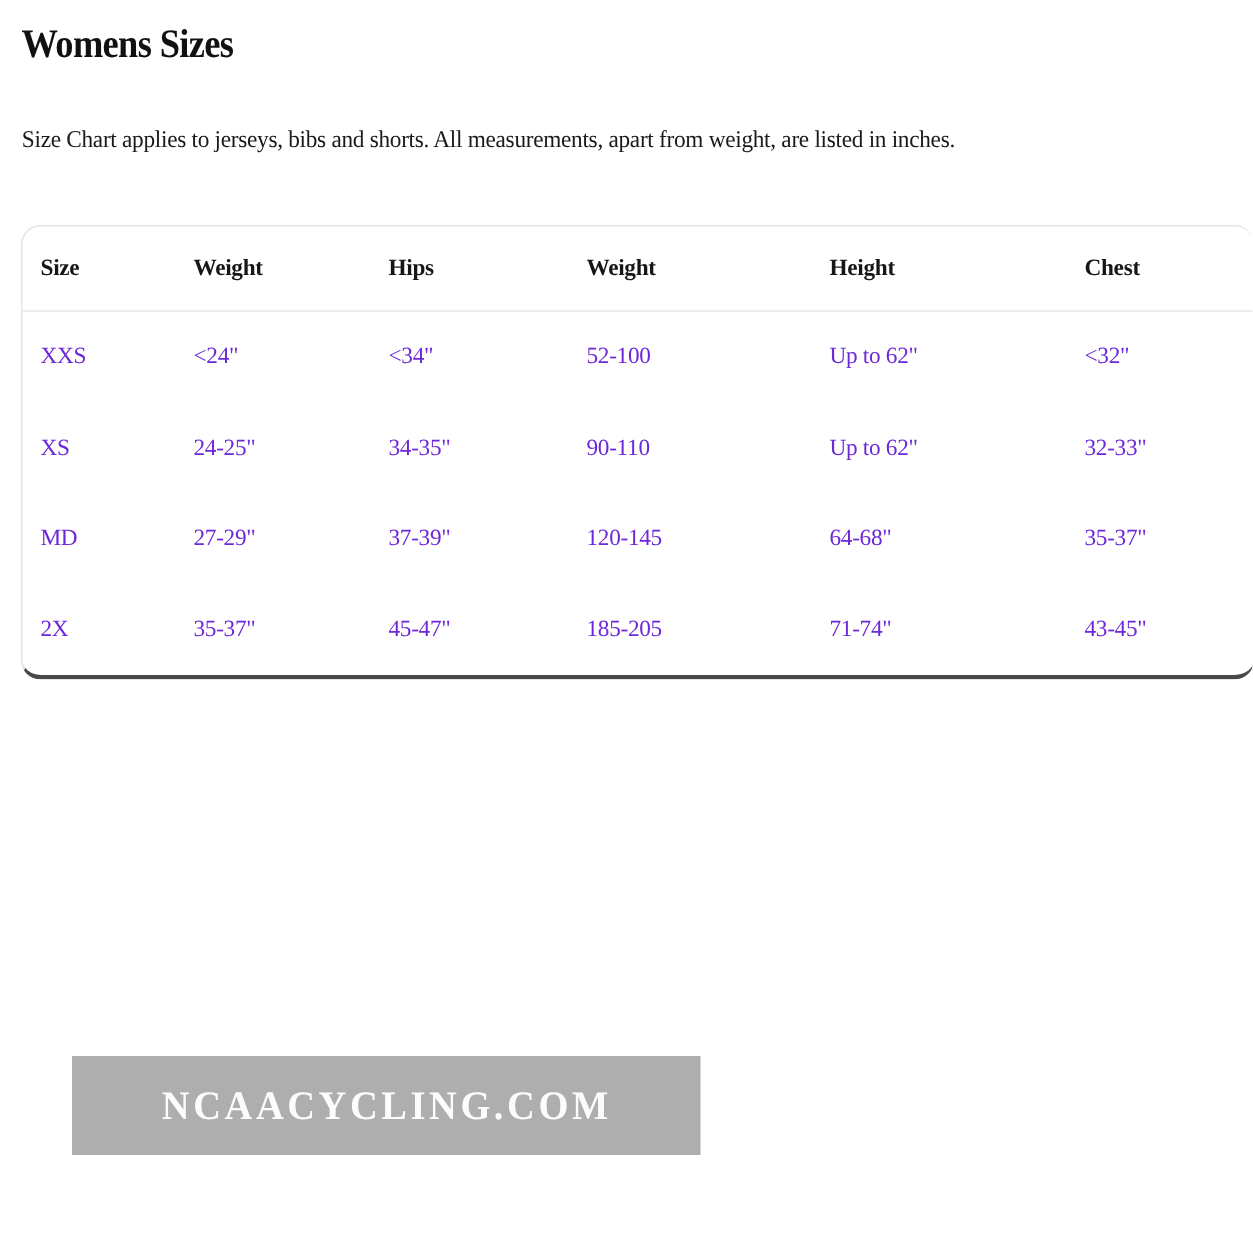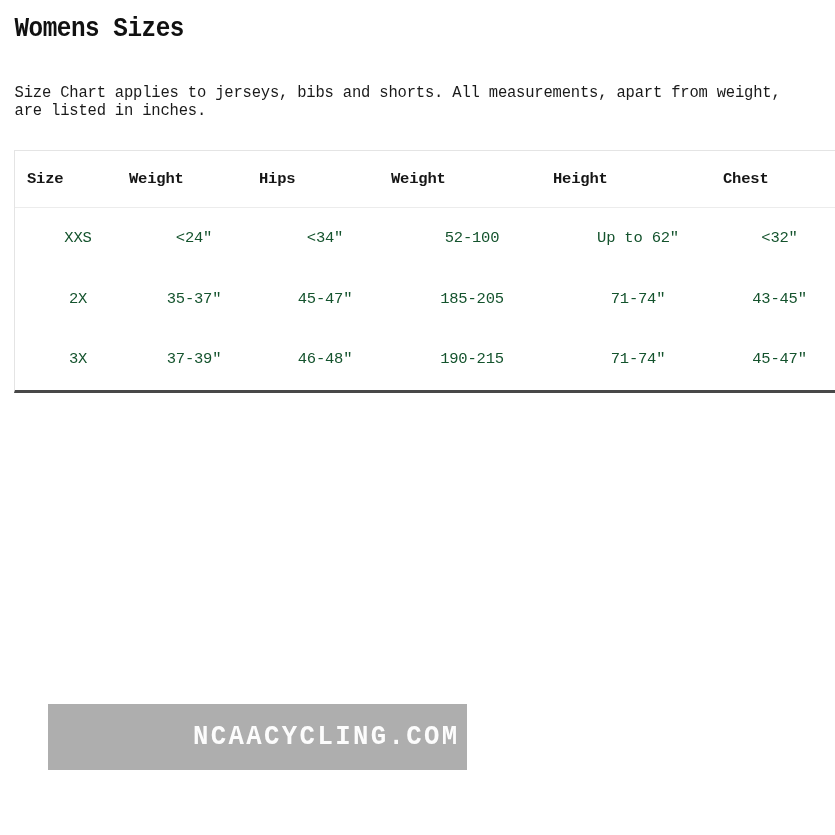--- a/index.html
+++ b/index.html
@@ -1,21 +1,21 @@
 <!DOCTYPE html>
 <html><head>
 <meta charset="utf-8">
 <style>
   html, body { margin: 0; padding: 0; background: #ffffff; }
   .page {
     position: relative;
     width: 835px;
     height: 807px;
     background: #ffffff;
-    font-family: Liberation Mono, monospace;
+    font-family: Liberation Serif, serif;
     color: #1c1c1c;
     overflow: hidden;
     letter-spacing: -0.2px;
   }
   .page-title {
     margin: 0;
     padding: 14px 0 0 16px;
     font-size: 27px;
     font-weight: 700;
     color: #111111;
@@ -34,20 +34,21 @@
   }
   .table-wrap {
     position: absolute;
     left: 14px;
     top: 150px;
     width: 821px;
     border-top: 1px solid #e4e4e4;
     border-left: 1px solid #e4e4e4;
     border-bottom: 3px solid #484848;
     background: #ffffff;
+    border-radius: 13px;
   }
   table.size-chart {
     width: 100%;
     border-collapse: collapse;
     table-layout: fixed;
   }
   table.size-chart th, table.size-chart td {
     text-align: left;
     vertical-align: middle;
     padding: 0;
@@ -57,36 +58,35 @@
   }
   table.size-chart th {
     height: 56px;
     font-weight: 700;
     color: #161616;
     border-bottom: 1px solid #ececec;
   }
   table.size-chart td {
     height: 60.6px;
     font-weight: 400;
-    color: #14532d;
-    text-align: center;
+    color: #6d28d9;
   }
   table.size-chart th:first-child, table.size-chart td:first-child {
     padding-left: 12px;
   }
   .watermark {
     position: absolute;
     left: 48px;
     top: 704px;
     width: 419px;
     height: 66px;
     background: rgba(22, 22, 22, 0.35);
     display: flex;
     align-items: center;
-    justify-content: flex-end;
+    justify-content: center;
     pointer-events: none;
   }
   .watermark-text {
     color: rgba(255, 255, 255, 0.96);
     font-size: 27px;
     font-weight: 700;
     letter-spacing: 2.5px;
     transform: scaleX(0.95);
   }
 </style>
@@ -122,34 +122,42 @@
       <tbody>
           <tr>
             <td>XXS</td>
             <td>&lt;24"</td>
             <td>&lt;34"</td>
             <td>52-100</td>
             <td>Up to 62"</td>
             <td>&lt;32"</td>
           </tr>
           <tr>
+            <td>XS</td>
+            <td>24-25"</td>
+            <td>34-35"</td>
+            <td>90-110</td>
+            <td>Up to 62"</td>
+            <td>32-33"</td>
+          </tr>
+          <tr>
+            <td>MD</td>
+            <td>27-29"</td>
+            <td>37-39"</td>
+            <td>120-145</td>
+            <td>64-68"</td>
+            <td>35-37"</td>
+          </tr>
+          <tr>
             <td>2X</td>
             <td>35-37"</td>
             <td>45-47"</td>
             <td>185-205</td>
             <td>71-74"</td>
             <td>43-45"</td>
-          </tr>
-          <tr>
-            <td>3X</td>
-            <td>37-39"</td>
-            <td>46-48"</td>
-            <td>190-215</td>
-            <td>71-74"</td>
-            <td>45-47"</td>
           </tr>
         </tbody>
     </table>
   </div>
 
   <div class="watermark">
     <span class="watermark-text">NCAACYCLING.COM</span>
   </div>
 
 </div>

